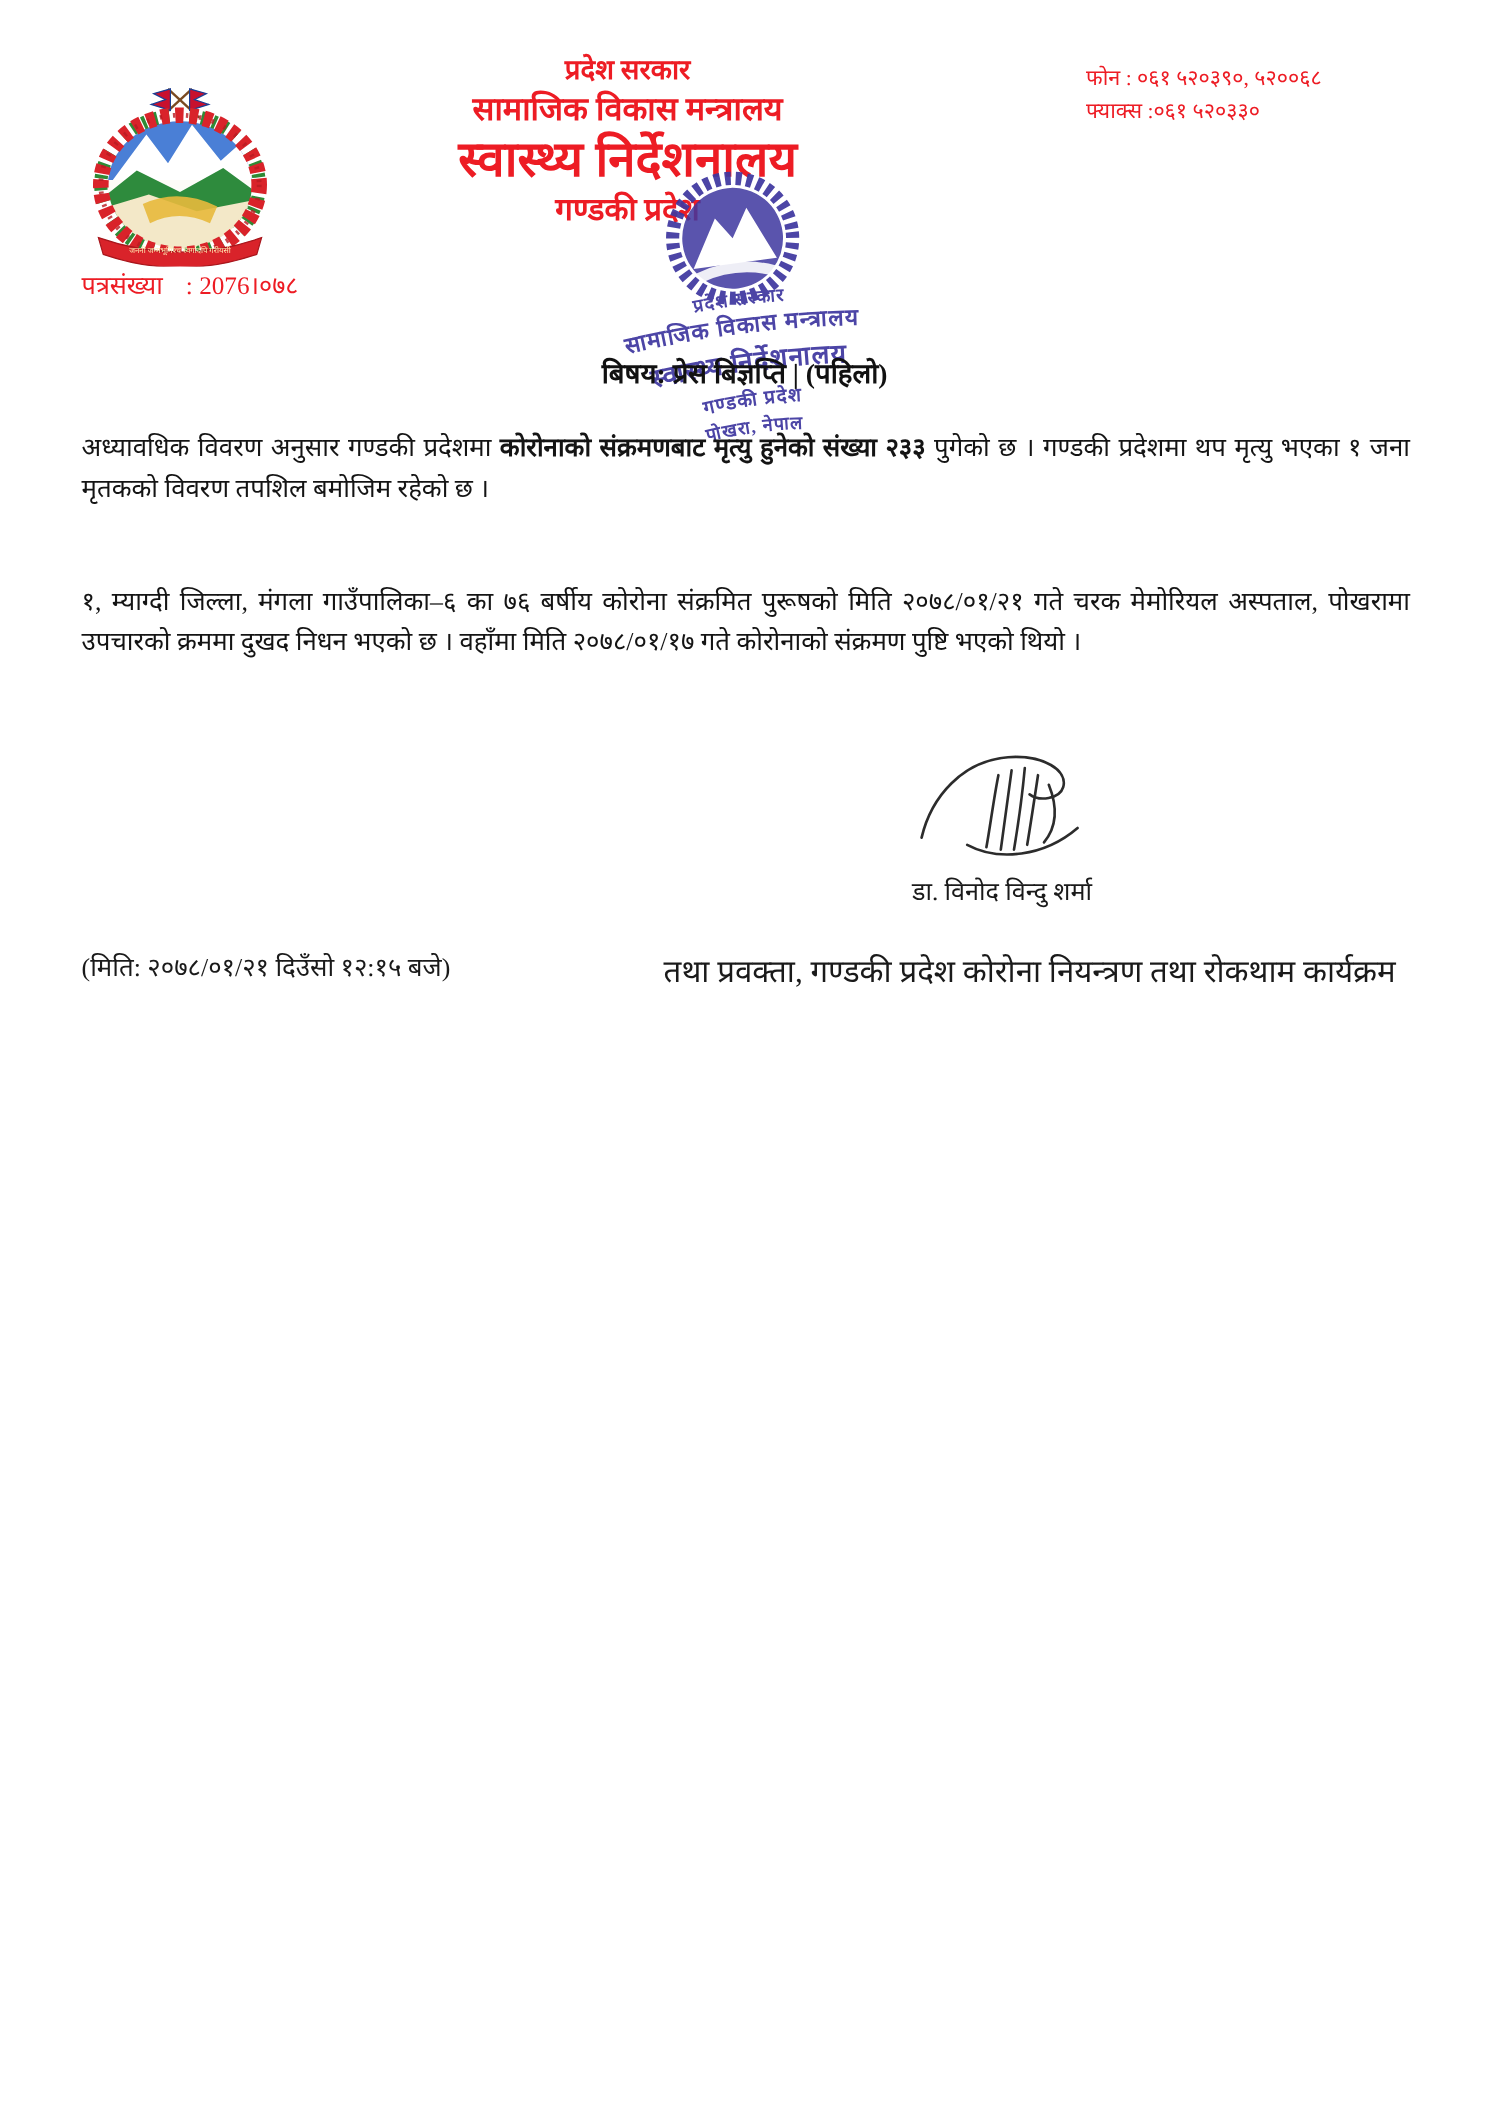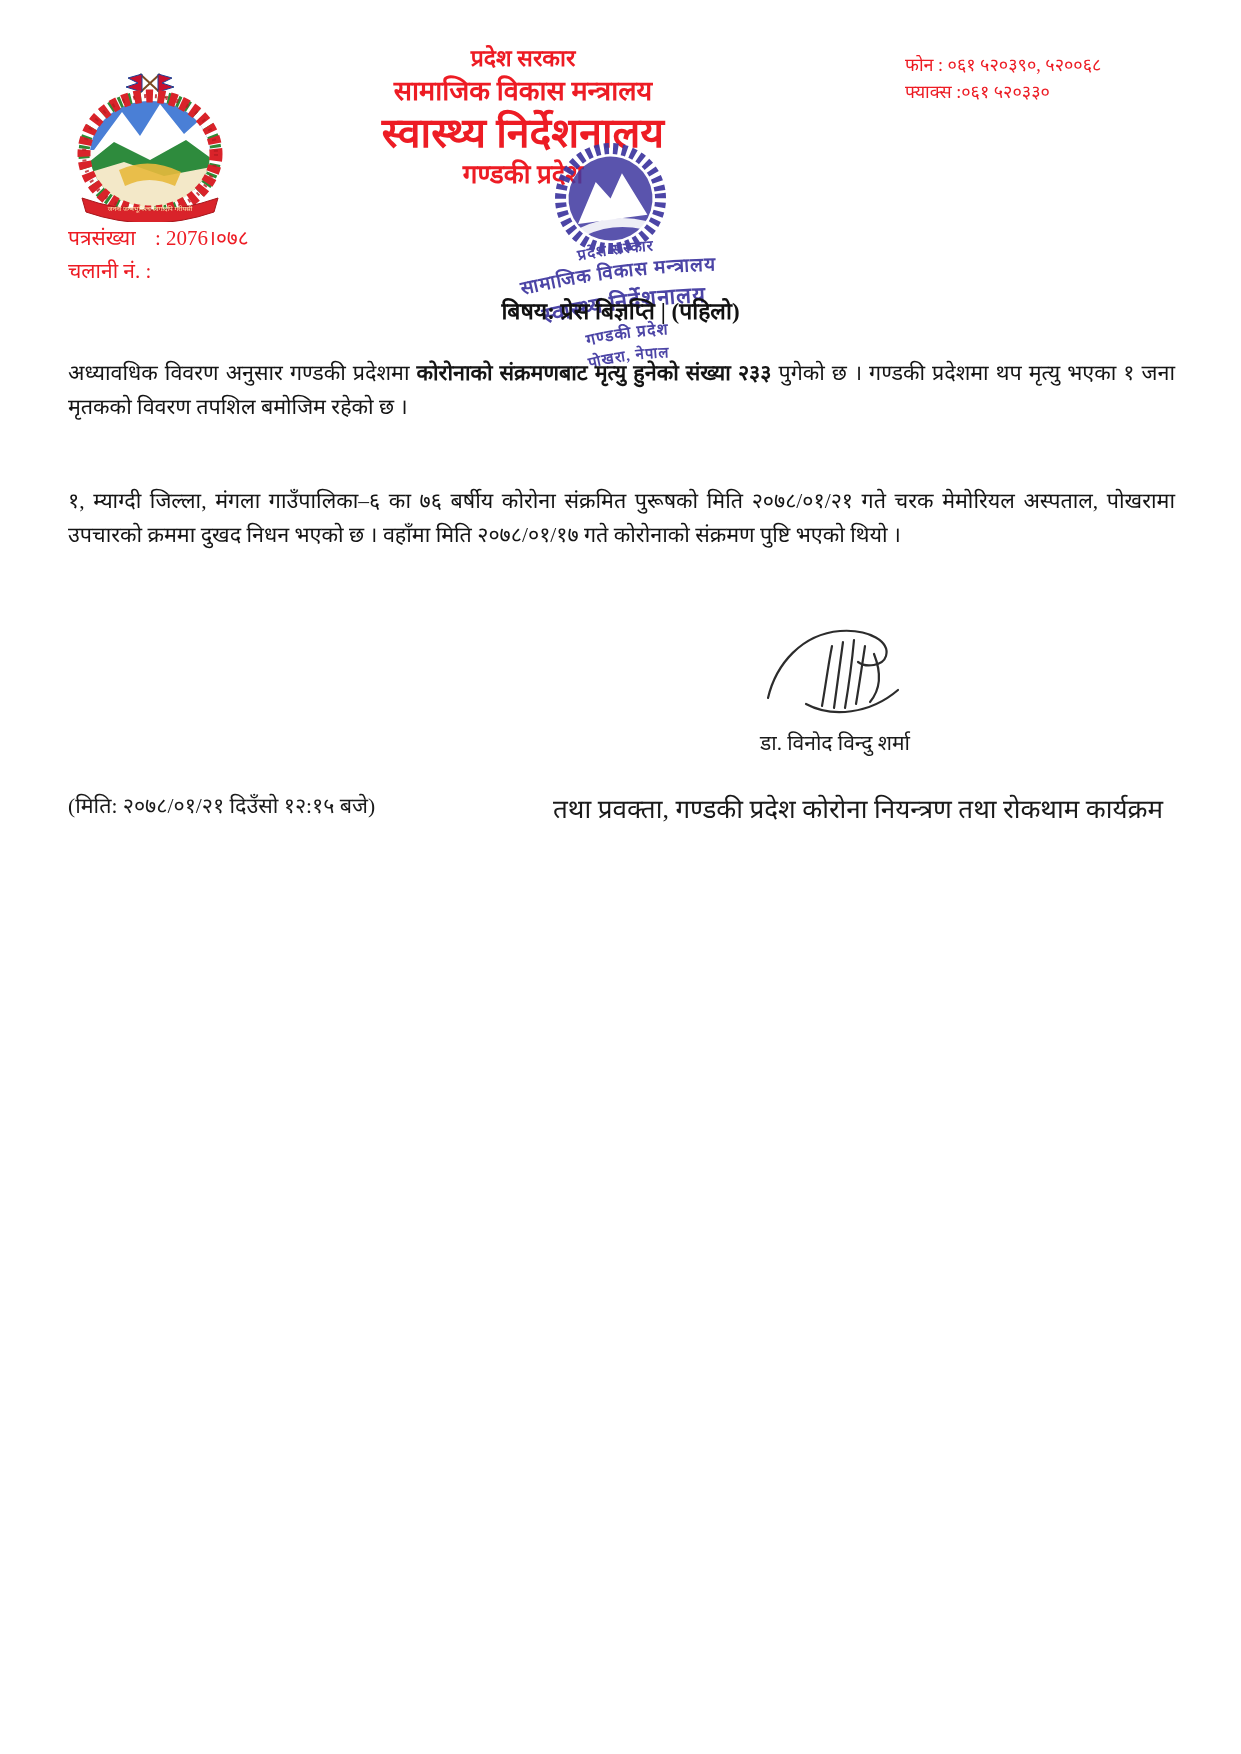--- a/index.html
+++ b/index.html
@@ -112,21 +112,20 @@
 <div class="abs contact-block">
   <div>फोन : ०६१ ५२०३९०, ५२००६८</div>
   <div>फ्याक्स :०६१ ५२०३३०</div>
 </div>
 
 <div class="abs ref-block">
   <div>
     <span>पत्रसंख्या</span>
     <span style="margin-left:14px;">:  2076।०७८</span>
   </div>
-  <div>चलानी नं.  :</div>
 </div>
 
 <svg class="abs stamp" viewBox="0 0 390 240">
   <g transform="rotate(-6 195 120)" fill="#3f37a0">
 
     <g>
       <circle cx="193" cy="58" r="50" fill="none" stroke="#3f37a0" stroke-width="11" stroke-dasharray="5 4"></circle>
       <circle cx="193" cy="58" r="42" fill="#3f37a0" opacity="0.92"></circle>
       <polygon points="158,80 180,40 193,58 207,34 228,78" fill="#ffffff"></polygon>
       <path d="M160,84 q33,-12 66,0 l-4,8 q-29,-10 -58,0 z" fill="#ffffff" opacity="0.9"></path>

